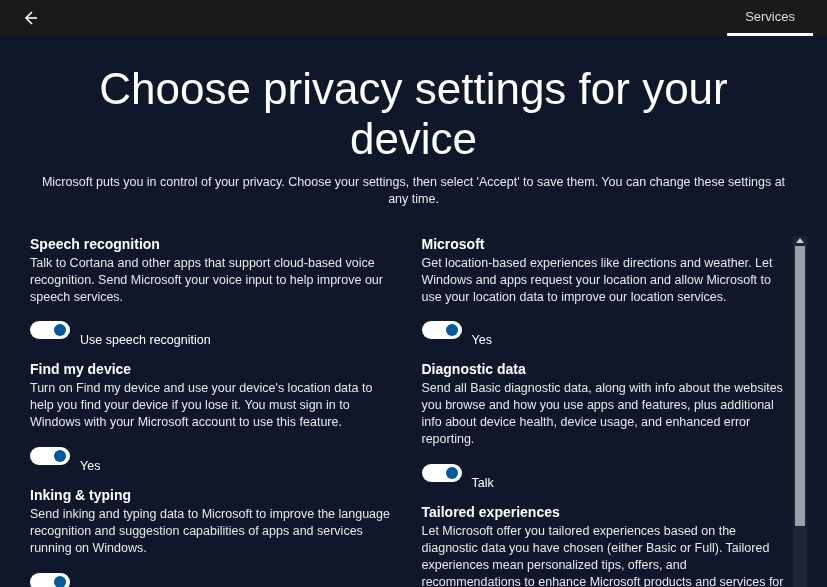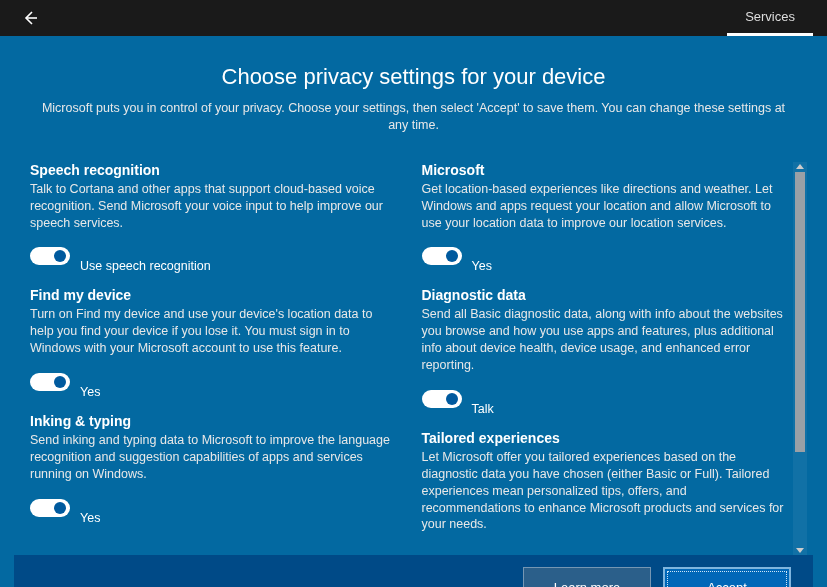--- a/index.html
+++ b/index.html
@@ -1,24 +1,24 @@
 <!DOCTYPE html>
 <html><head>
 <meta charset="utf-8">
 <style>
 * { margin: 0; padding: 0; box-sizing: border-box; }
 html, body { width: 827px; height: 587px; overflow: hidden; font-family: "Segoe UI", Arial, sans-serif; background: #000; }
-.window { width: 827px; height: 587px; background: #0369a1; display: flex; flex-direction: column; }
+.window { width: 827px; height: 587px; background: #0f172a; display: flex; flex-direction: column; }
 .titlebar { height: 36px; background: #1a1a1a; display: flex; align-items: center; justify-content: space-between; padding: 0 14px 0 18px; }
 .back-btn { width: 24px; height: 24px; display: flex; align-items: center; justify-content: center; cursor: pointer; color: #fff; }
 .tab-area { display: flex; height: 100%; align-items: flex-end; }
 .tab { color: #ddd; font-size: 13px; padding: 0 18px; height: 36px; display: flex; align-items: center; border-bottom: 3px solid #fff; cursor: pointer; }
 .content-wrap { flex: 1; display: flex; flex-direction: column; padding: 28px 14px 0 14px; color: #fff; }
 .header { text-align: center; padding: 0 20px 14px 20px; }
-.title { font-size: 22px; font-weight: 300; margin-bottom: 10px; }
+.title { font-size: 44px; font-weight: 300; margin-bottom: 10px; }
 .subtitle { font-size: 12.5px; font-weight: 400; color: #e8e8e8; line-height: 1.35; max-width: 760px; margin: 0 auto; }
 .settings-scroll { flex: 1; display: flex; overflow: hidden; margin-top: 14px; padding: 0 6px 0 16px; }
 .columns { flex: 1; display: flex; gap: 24px; overflow-y: auto; padding-right: 4px; }
 .col { flex: 1; display: flex; flex-direction: column; }
 .setting { margin-bottom: 14px; }
 .setting-title { font-size: 14px; font-weight: 600; margin-bottom: 3px; }
 .setting-desc { font-size: 12.5px; line-height: 1.35; color: #e8e8e8; margin-bottom: 8px; }
 .toggle-row { display: flex; align-items: center; gap: 10px; }
 .toggle { width: 40px; height: 18px; border-radius: 9px; background: #fff; position: relative; cursor: pointer; }
 .toggle-knob { position: absolute; width: 12px; height: 12px; border-radius: 50%; background: #005a9e; top: 3px; right: 4px; }

